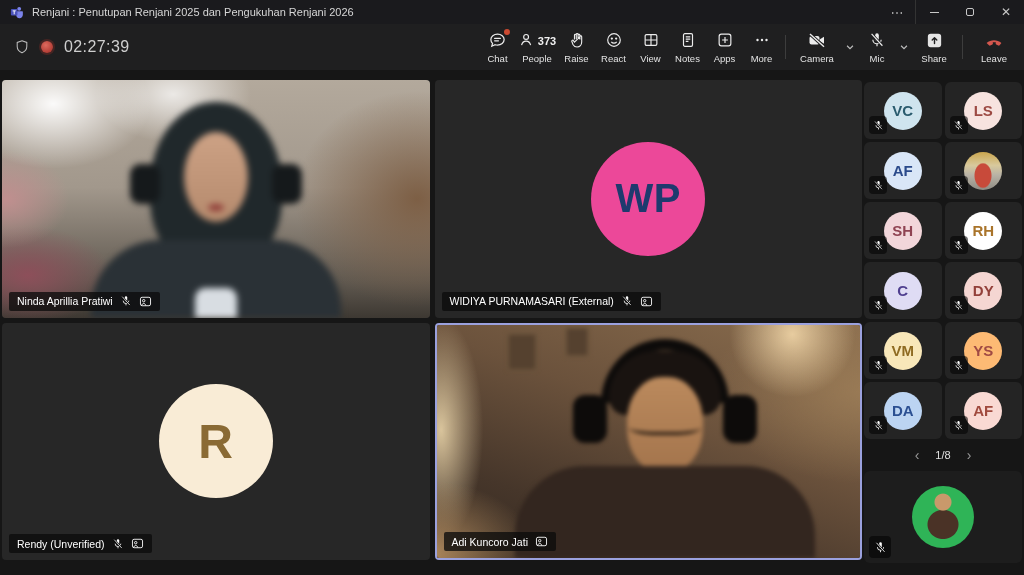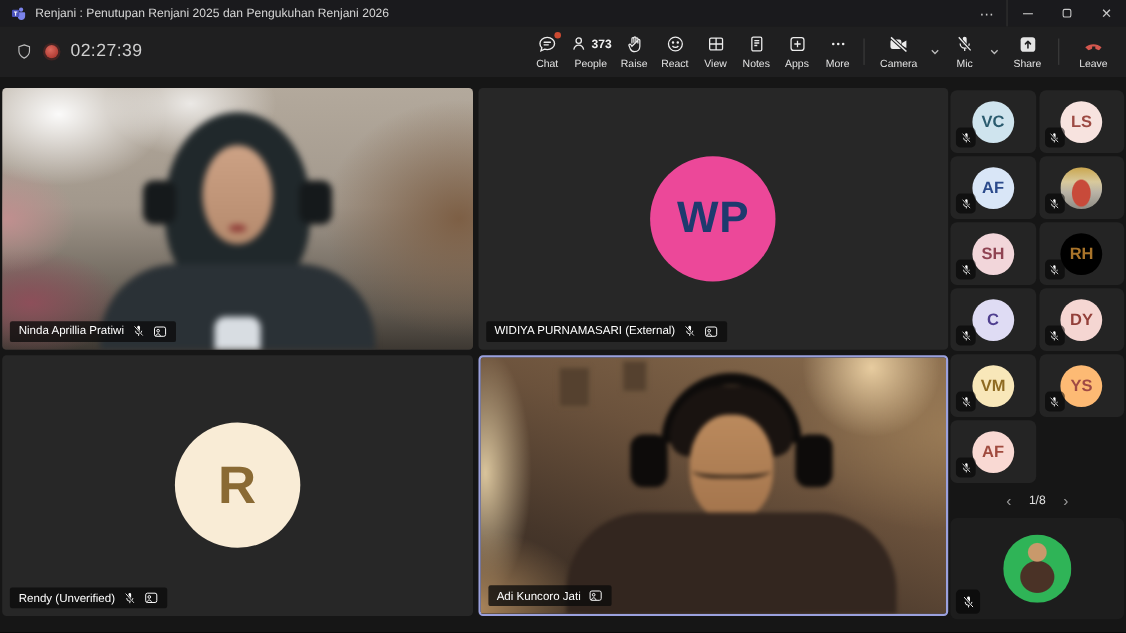--- a/index.html
+++ b/index.html
@@ -475,21 +475,21 @@
             <span class="mic-badge">
               <svg width="11" height="11" viewBox="0 0 16 16">
                 <rect x="6.4" y="1.6" width="3.2" height="7" rx="1.6" fill="#fff"></rect>
                 <path d="M4.2 7.6a3.8 3.8 0 0 0 7.6 0M8 11.6v2.2" stroke="#fff" stroke-width="1.1" fill="none"></path>
                 <line x1="3" y1="2.2" x2="13" y2="13.4" stroke="#000" stroke-width="2.4"></line>
                 <line x1="3" y1="2.2" x2="13" y2="13.4" stroke="#fff" stroke-width="1.1"></line>
               </svg>
             </span>
           </div>
           <div class="side-tile">
-            <span class="side-avatar" style="background:#000000;color:#a9742a">RH</span>
+            <span class="side-avatar" style="background:#ffffff;color:#a9742a">RH</span>
             <span class="mic-badge">
               <svg width="11" height="11" viewBox="0 0 16 16">
                 <rect x="6.4" y="1.6" width="3.2" height="7" rx="1.6" fill="#fff"></rect>
                 <path d="M4.2 7.6a3.8 3.8 0 0 0 7.6 0M8 11.6v2.2" stroke="#fff" stroke-width="1.1" fill="none"></path>
                 <line x1="3" y1="2.2" x2="13" y2="13.4" stroke="#000" stroke-width="2.4"></line>
                 <line x1="3" y1="2.2" x2="13" y2="13.4" stroke="#fff" stroke-width="1.1"></line>
               </svg>
             </span>
           </div>
           <div class="side-tile">
@@ -520,20 +520,31 @@
               <svg width="11" height="11" viewBox="0 0 16 16">
                 <rect x="6.4" y="1.6" width="3.2" height="7" rx="1.6" fill="#fff"></rect>
                 <path d="M4.2 7.6a3.8 3.8 0 0 0 7.6 0M8 11.6v2.2" stroke="#fff" stroke-width="1.1" fill="none"></path>
                 <line x1="3" y1="2.2" x2="13" y2="13.4" stroke="#000" stroke-width="2.4"></line>
                 <line x1="3" y1="2.2" x2="13" y2="13.4" stroke="#fff" stroke-width="1.1"></line>
               </svg>
             </span>
           </div>
           <div class="side-tile">
             <span class="side-avatar" style="background:#fdba74;color:#a04a44">YS</span>
+            <span class="mic-badge">
+              <svg width="11" height="11" viewBox="0 0 16 16">
+                <rect x="6.4" y="1.6" width="3.2" height="7" rx="1.6" fill="#fff"></rect>
+                <path d="M4.2 7.6a3.8 3.8 0 0 0 7.6 0M8 11.6v2.2" stroke="#fff" stroke-width="1.1" fill="none"></path>
+                <line x1="3" y1="2.2" x2="13" y2="13.4" stroke="#000" stroke-width="2.4"></line>
+                <line x1="3" y1="2.2" x2="13" y2="13.4" stroke="#fff" stroke-width="1.1"></line>
+              </svg>
+            </span>
+          </div>
+          <div class="side-tile">
+            <span class="side-avatar" style="background:#bcd4f2;color:#2b4f92">DA</span>
             <span class="mic-badge">
               <svg width="11" height="11" viewBox="0 0 16 16">
                 <rect x="6.4" y="1.6" width="3.2" height="7" rx="1.6" fill="#fff"></rect>
                 <path d="M4.2 7.6a3.8 3.8 0 0 0 7.6 0M8 11.6v2.2" stroke="#fff" stroke-width="1.1" fill="none"></path>
                 <line x1="3" y1="2.2" x2="13" y2="13.4" stroke="#000" stroke-width="2.4"></line>
                 <line x1="3" y1="2.2" x2="13" y2="13.4" stroke="#fff" stroke-width="1.1"></line>
               </svg>
             </span>
           </div>
           <div class="side-tile">

